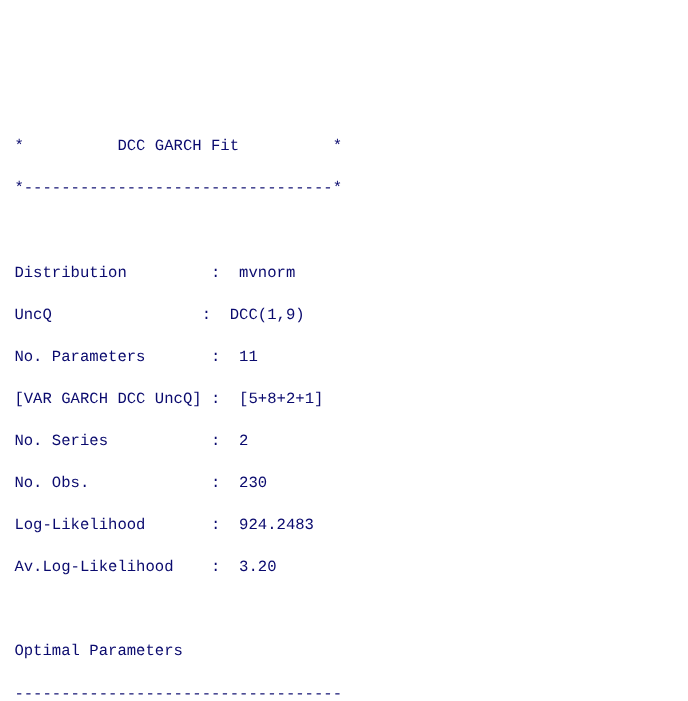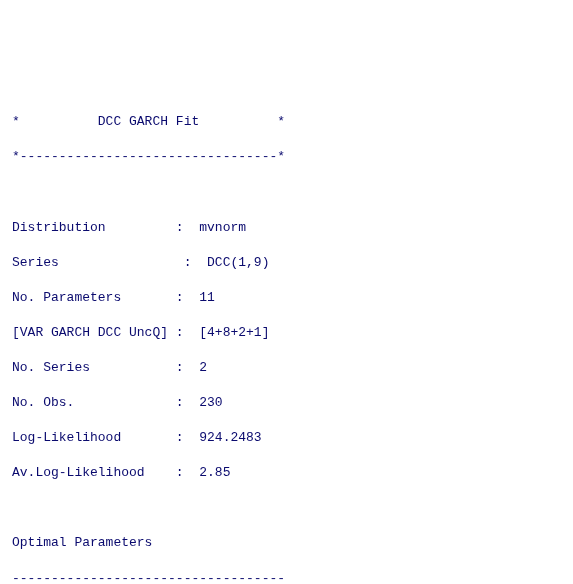--- a/index.html
+++ b/index.html
@@ -17,27 +17,27 @@
 </head>
 <body>
 
 
 
 <span class="line"> </span>
 <span class="line">*          DCC GARCH Fit          *</span>
 <span class="line">*---------------------------------*</span>
 <span class="line"> </span>
 <span class="line"><span>Distribution</span>         :  <span>mvnorm</span></span>
-<span class="line"><span>Series</span>                :  <span>DCC(1,9)</span></span>
+<span class="line"><span>UncQ</span>                :  <span>DCC(1,9)</span></span>
 <span class="line"><span>No. Parameters</span>       :  <span>11</span></span>
-<span class="line"><span>[VAR GARCH DCC UncQ]</span> :  <span>[4+8+2+1]</span></span>
+<span class="line"><span>[VAR GARCH DCC UncQ]</span> :  <span>[5+8+2+1]</span></span>
 <span class="line"><span>No. Series</span>           :  <span>2</span></span>
 <span class="line"><span>No. Obs.</span>             :  <span>230</span></span>
 <span class="line"><span>Log-Likelihood</span>       :  <span>924.2483</span></span>
-<span class="line"><span>Av.Log-Likelihood</span>    :  <span>2.85</span></span>
+<span class="line"><span>Av.Log-Likelihood</span>    :  <span>3.20</span></span>
 <span class="line"> </span>
 <span class="line">Optimal Parameters</span>
 <span class="line">-----------------------------------</span>
 
 
 
 
 
 
 

